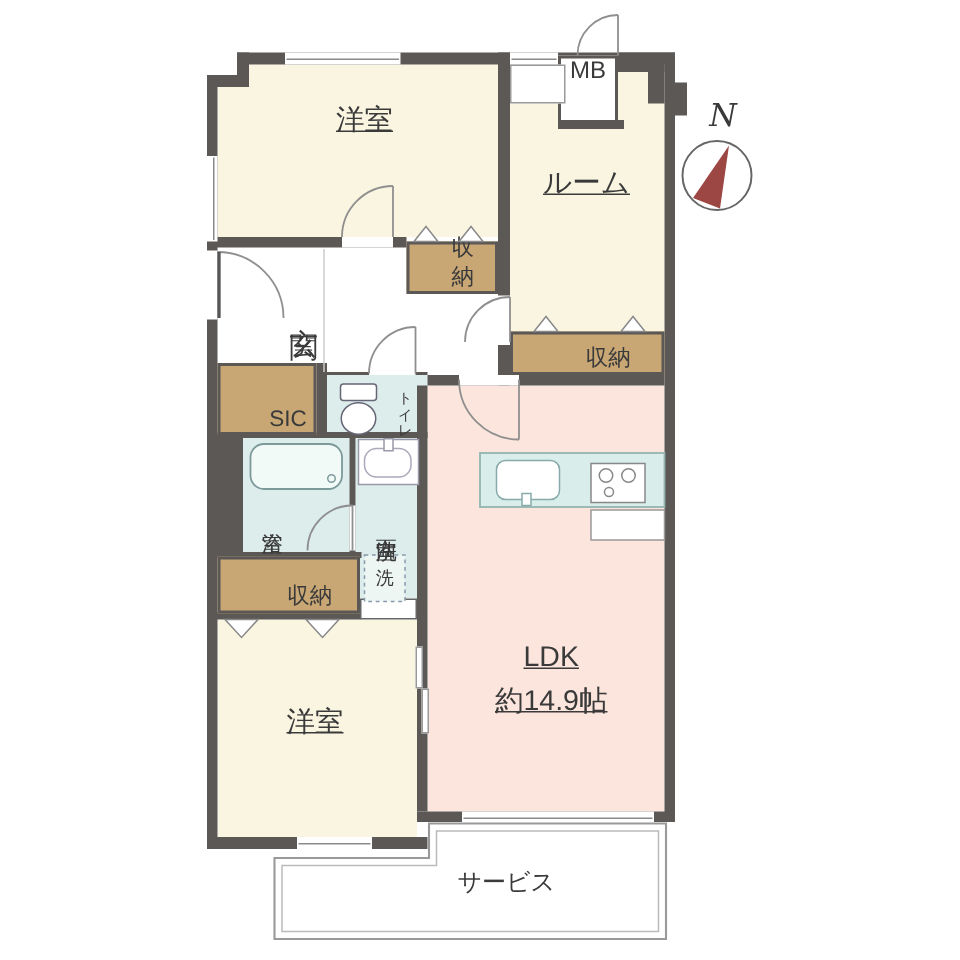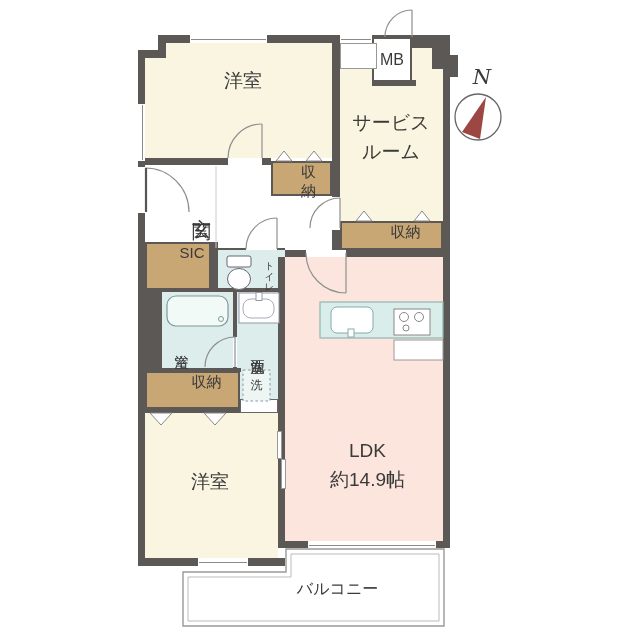--- a/index.html
+++ b/index.html
@@ -10,30 +10,30 @@
   body{font-family:"Liberation Sans",sans-serif;color:var(--ink);}
   #plan{position:relative;width:640px;height:640px;background:#fff;overflow:hidden;}
   .abs{position:absolute;box-sizing:border-box;}
   .fill{z-index:1;}
   .cream{background:var(--cream);}
   .pink{background:var(--pink);}
   .blue{background:var(--blue);}
   .wall{background:var(--wall);z-index:2;}
   .gap{background:#fff;z-index:3;}
   .tanbox{background:var(--tan);border:2px solid var(--wall);z-index:3;
-          display:flex;align-items:flex-start;justify-content:center;font-size:15px;padding-left:28px;}
+          display:flex;align-items:flex-end;justify-content:center;font-size:15px;padding-left:28px;}
   .whitebox{background:#fff;border:1.5px solid #666;z-index:3;}
   .win{background:#fff;z-index:3;}
   .win-h::after{content:"";position:absolute;left:1px;right:1px;top:50%;height:1px;background:#8a8a8a;}
   .win-v::after{content:"";position:absolute;top:1px;bottom:1px;left:50%;width:1px;background:#8a8a8a;}
   .win{position:absolute;}
   svg.layer{position:absolute;left:0;top:0;z-index:4;}
   .lbl{position:absolute;z-index:5;line-height:1.5;text-align:center;}
   .vert{writing-mode:vertical-rl;text-orientation:upright;text-align:center;}
-  .big{font-size:19px;line-height:29px;}
+  .big{font-size:19px;line-height:29px;text-decoration:underline;}
   .n-lbl{font-family:"DejaVu Serif",serif;font-style:italic;font-size:21px;}
 </style>
 </head>
 <body>
 
 <div id="plan">
 
   <div class="abs fill cream" style="left:145px;top:43px;width:187px;height:115px;"></div>
   <div class="abs fill cream" style="left:340px;top:43px;width:103px;height:207px;"></div>
   <div class="abs fill blue" style="left:218px;top:250px;width:67px;height:42px;"></div>
@@ -85,21 +85,21 @@
   </div>
   <div class="abs tanbox" style="left:340px;top:221px;width:103px;height:29px;">
     <span>収納</span>
   </div>
   <div class="abs tanbox" style="left:145px;top:371px;width:95px;height:38px;">
     <span>収納</span>
   </div>
   <div class="abs tanbox" style="left:145px;top:242px;width:66px;height:48px;">
     <span>SIC</span>
   </div>
-  <div class="abs whitebox" style="left:372px;top:37px;width:40px;height:45px;border:2px solid var(--wall);display:flex;align-items:center;justify-content:center;font-size:16px;">
+  <div class="abs whitebox" style="left:372px;top:37px;width:40px;height:45px;border:2px solid var(--wall);display:flex;align-items:flex-start;justify-content:center;font-size:16px;">
     <span>MB</span>
   </div>
   <div class="abs" style="left:340px;top:43px;width:37px;height:26px;background:#fff;border:1px solid #999;z-index:3;"></div>
   <div class="abs whitebox" style="left:240px;top:399px;width:38px;height:14px;"></div>
   <div class="abs" style="left:277px;top:431px;width:5px;height:28px;background:#fff;border:1px solid #999;z-index:3;"></div>
   <div class="abs" style="left:281px;top:459px;width:5px;height:30px;background:#fff;border:1px solid #999;z-index:3;"></div>
 
   <svg class="layer" width="640" height="640" viewBox="0 0 640 640">
 
     <path d="M183,572 L183,626 L444,626 L444,549 L286,549 L286,572 Z" fill="#ffffff" stroke="#999" stroke-width="1.4"></path>
@@ -152,45 +152,44 @@
     <rect x="394" y="340" width="49" height="20" fill="#fff" stroke="#999"></rect>
 
     <circle cx="478" cy="117" r="23" fill="#fff" stroke="#666" stroke-width="1.3"></circle>
     <polygon points="486,97 462,132 480,139" fill="#9c4743"></polygon>
   </svg>
 
   <div class="lbl big" style="left:158px;top:66px;width:170px;">
     <div>洋室</div>
   </div>
   <div class="lbl big" style="left:341px;top:108px;width:100px;">
-    <div>サービス</div>
     <div>ルーム</div>
   </div>
   <div class="lbl vert" style="left:187px;top:166px;height:84px;font-size:19px;letter-spacing:5px;">
     <span>玄関</span>
   </div>
   <div class="lbl vert" style="left:262px;top:251px;height:40px;font-size:9.5px;">
     <span>トイレ</span>
   </div>
   <div class="lbl vert" style="left:171px;top:317px;height:54px;font-size:14px;">
     <span>浴室</span>
   </div>
   <div class="lbl vert" style="left:247px;top:320px;height:58px;font-size:14px;">
     <span>洗面室</span>
   </div>
   <div class="lbl" style="left:243px;top:376px;width:27px;font-size:12px;">
     <span>洗</span>
   </div>
-  <div class="lbl big" style="left:290px;top:436px;width:155px;">
+  <div class="lbl big" style="left:290px;top:424px;width:155px;">
     <div>LDK</div>
     <div>約14.9帖</div>
   </div>
   <div class="lbl big" style="left:140px;top:467px;width:140px;">
     <div>洋室</div>
   </div>
   <div class="lbl" style="left:255px;top:577px;width:165px;font-size:16px;">
-    <span>バルコニー</span>
+    <span>サービス</span>
   </div>
   <div class="lbl n-lbl" style="left:468px;top:62px;width:28px;">
     <span>N</span>
   </div>
 
 </div>
 
 </body></html>

